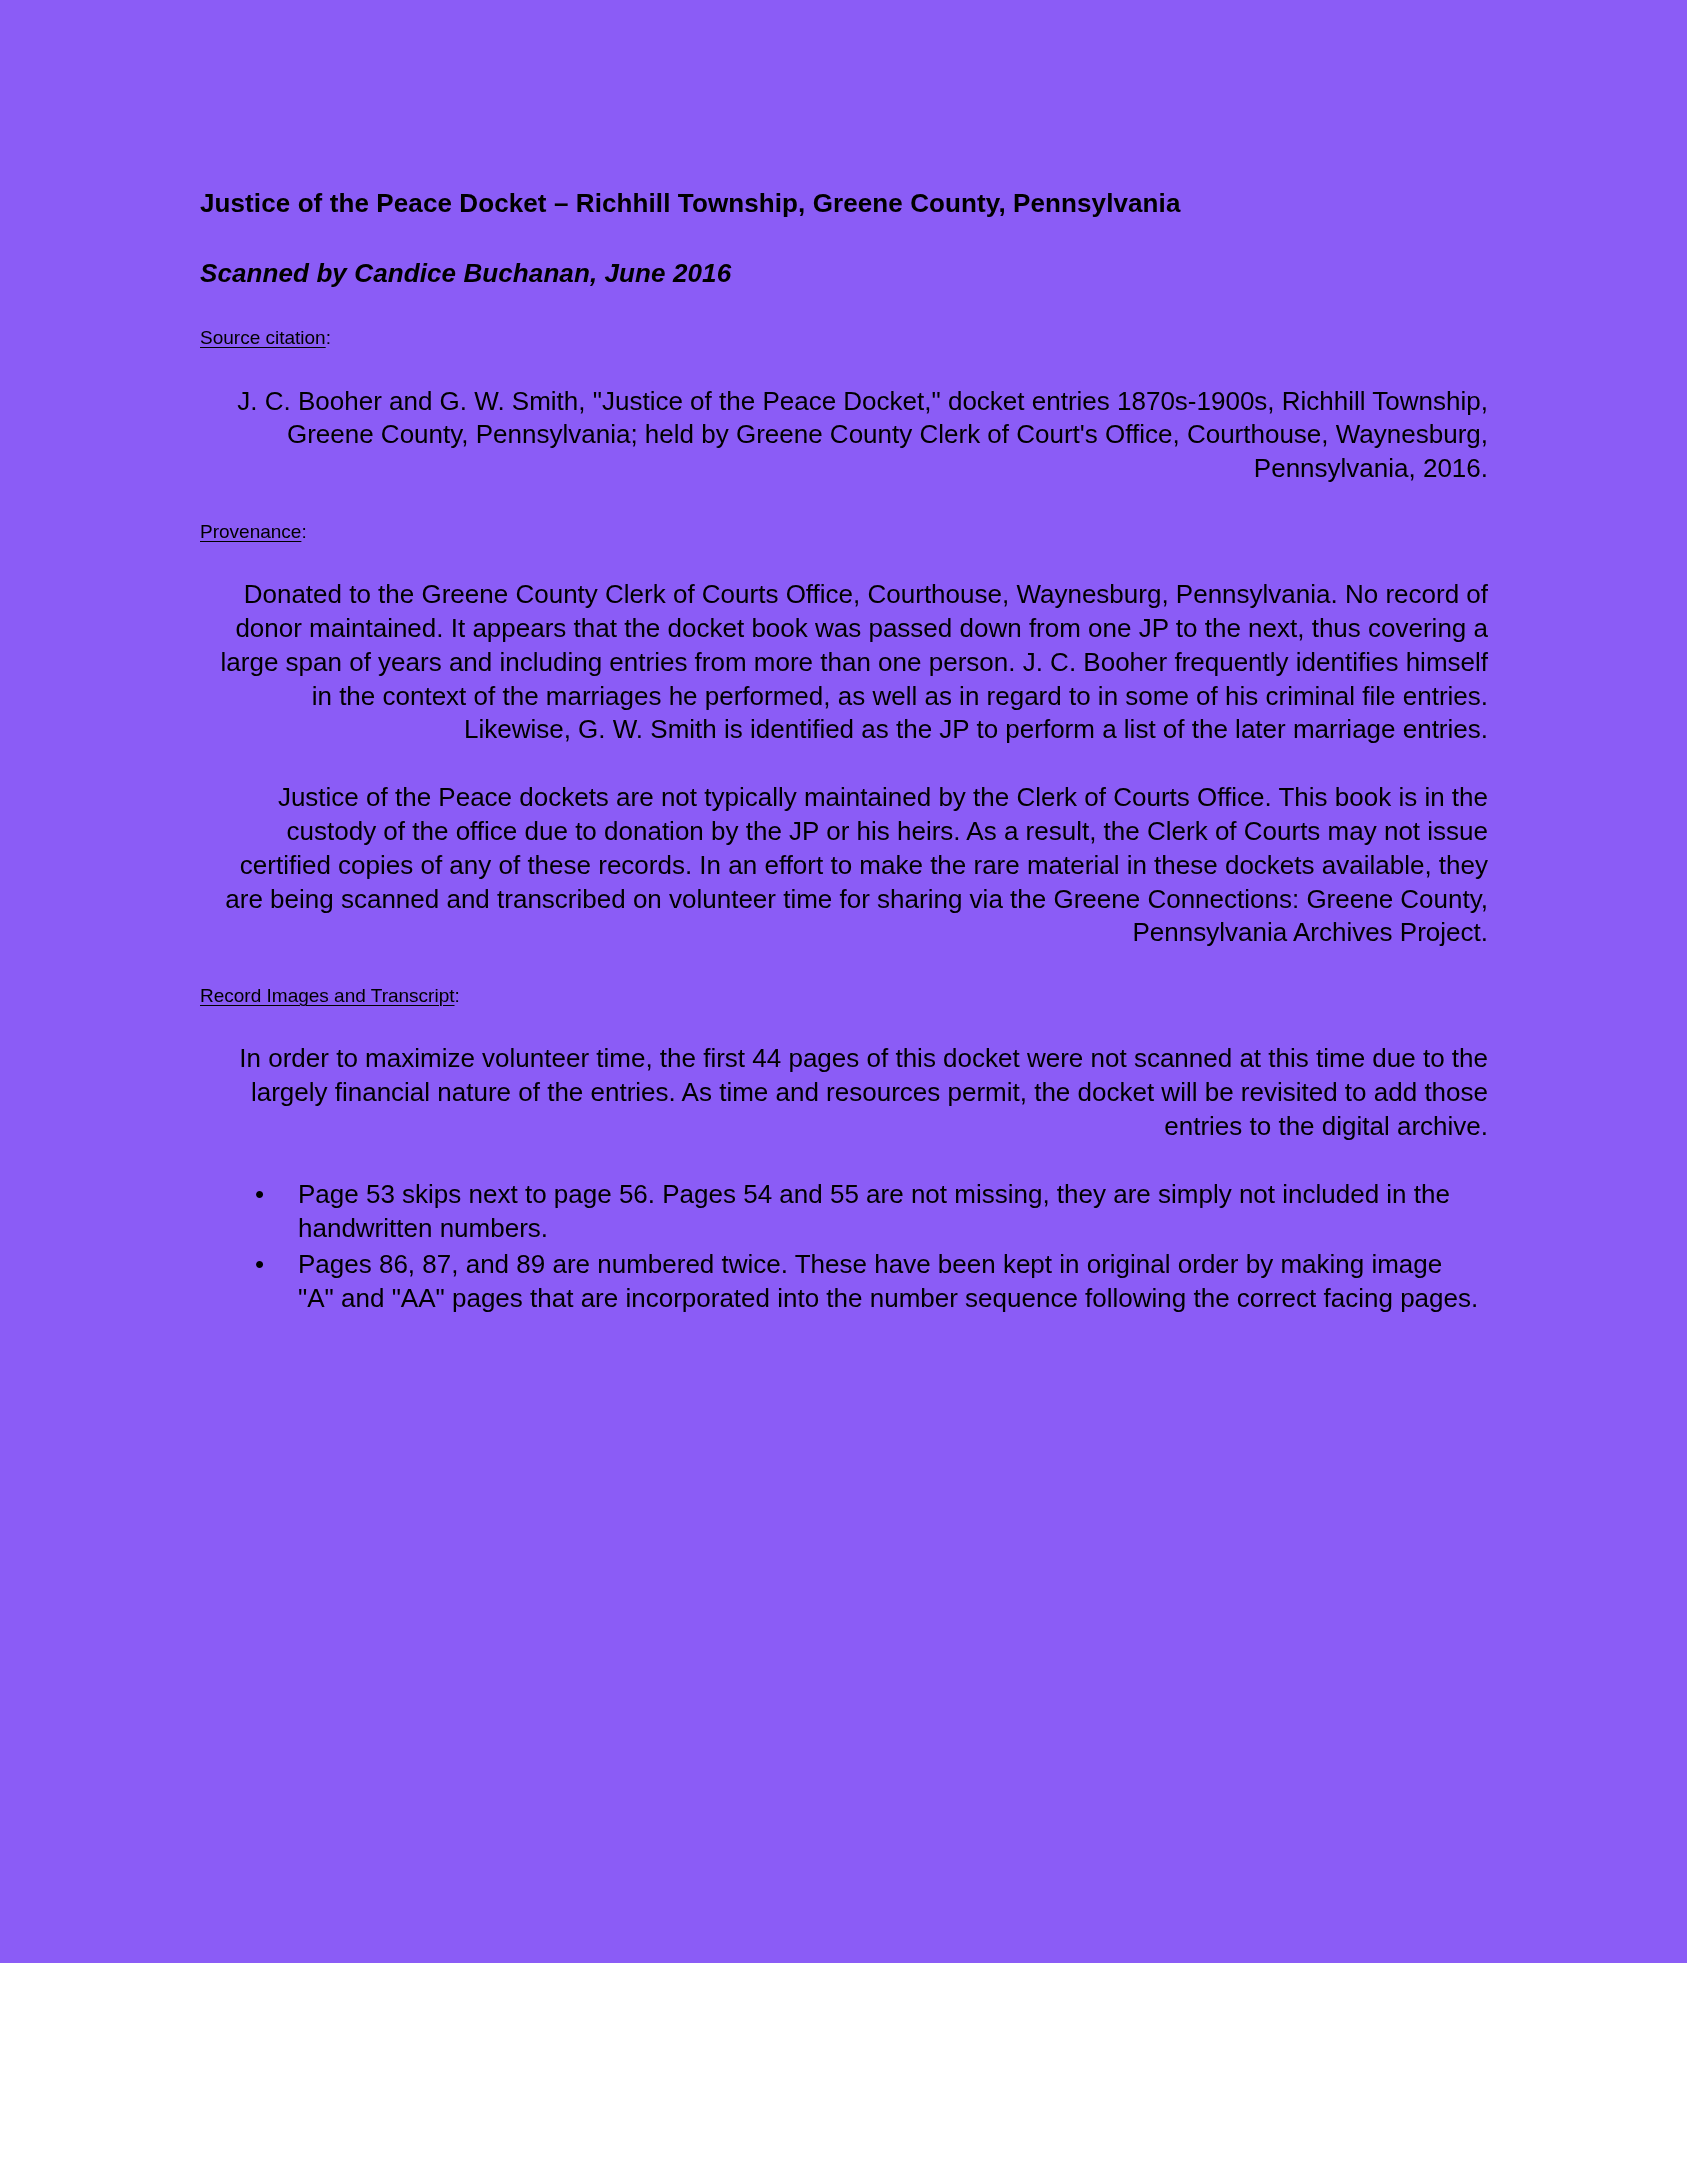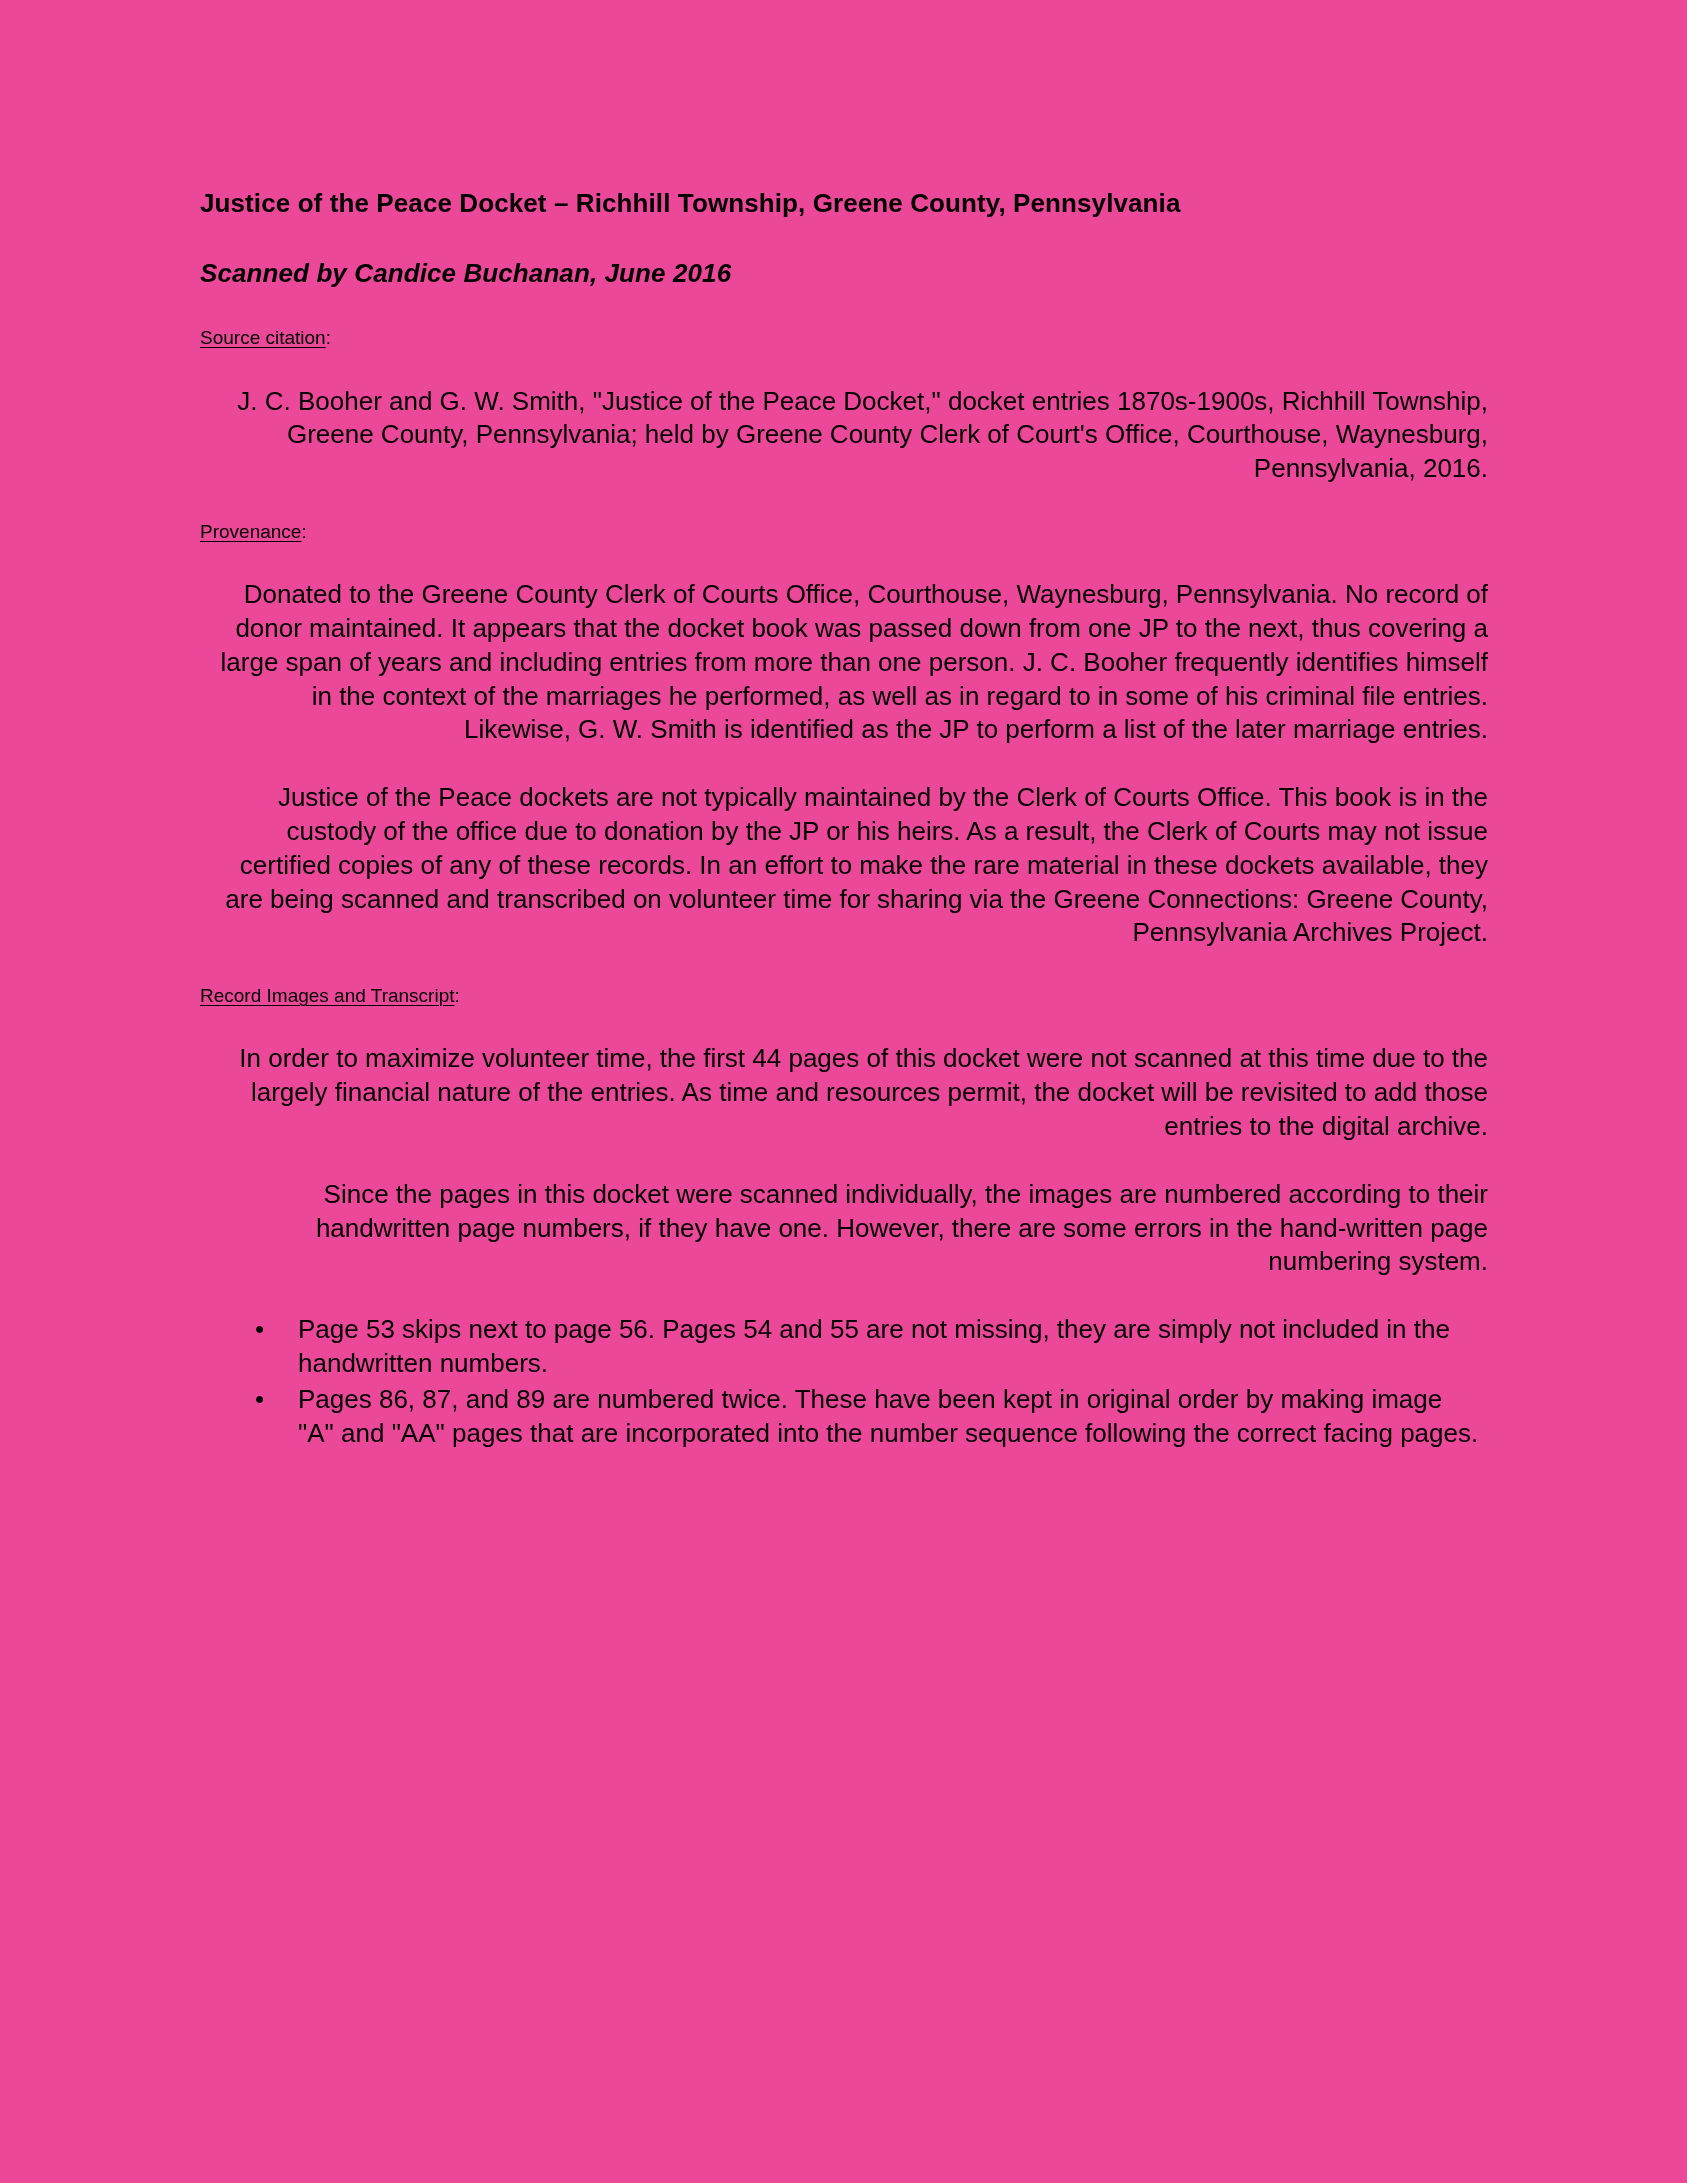--- a/index.html
+++ b/index.html
@@ -10,22 +10,22 @@
   body {
     width: 1687px;
     height: 2183px;
     font-family: "Liberation Sans", sans-serif;
     color: #000000;
     -webkit-font-smoothing: antialiased;
   }
   .page {
     position: relative;
     width: 1687px;
-    height: 2183px;
-    background: #ec4899;
+    height: 1963px;
+    background: #8b5cf6;
     box-sizing: border-box;
   }
   .content {
     position: absolute;
     left: 200px;
     top: 188px;
     width: 1288px;
   }
 
   h1.doc-title,
@@ -98,21 +98,20 @@
       <span class="lbl">Provenance</span><span>:</span>
     </div>
     <p class="body">Donated to the Greene County Clerk of Courts Office, Courthouse, Waynesburg, Pennsylvania. No record of donor maintained. It appears that the docket book was passed down from one JP to the next, thus covering a large span of years and including entries from more than one person. J. C. Booher frequently identifies himself in the context of the marriages he performed, as well as in regard to in some of his criminal file entries. Likewise, G. W. Smith is identified as the JP to perform a list of the later marriage entries.</p>
 
     <p class="body">Justice of the Peace dockets are not typically maintained by the Clerk of Courts Office. This book is in the custody of the office due to donation by the JP or his heirs. As a result, the Clerk of Courts may not issue certified copies of any of these records. In an effort to make the rare material in these dockets available, they are being scanned and transcribed on volunteer time for sharing via the Greene Connections: Greene County, Pennsylvania Archives Project.</p>
 
     <div class="section-label">
       <span class="lbl">Record Images and Transcript</span><span>:</span>
     </div>
     <p class="body">In order to maximize volunteer time, the first 44 pages of this docket were not scanned at this time due to the largely financial nature of the entries. As time and resources permit, the docket will be revisited to add those entries to the digital archive.</p>
-    <p class="body tight">Since the pages in this docket were scanned individually, the images are numbered according to their handwritten page numbers, if they have one. However, there are some errors in the hand-written page numbering system.</p>
 
     <ul class="notes">
       <li>
         <span class="bullet">•</span>
         <span>Page 53 skips next to page 56. Pages 54 and 55 are not missing, they are simply not included in the handwritten numbers.</span>
       </li>
       <li>
         <span class="bullet">•</span>
         <span>Pages 86, 87, and 89 are numbered twice. These have been kept in original order by making image "A" and "AA" pages that are incorporated into the number sequence following the correct facing pages.</span>
       </li>

